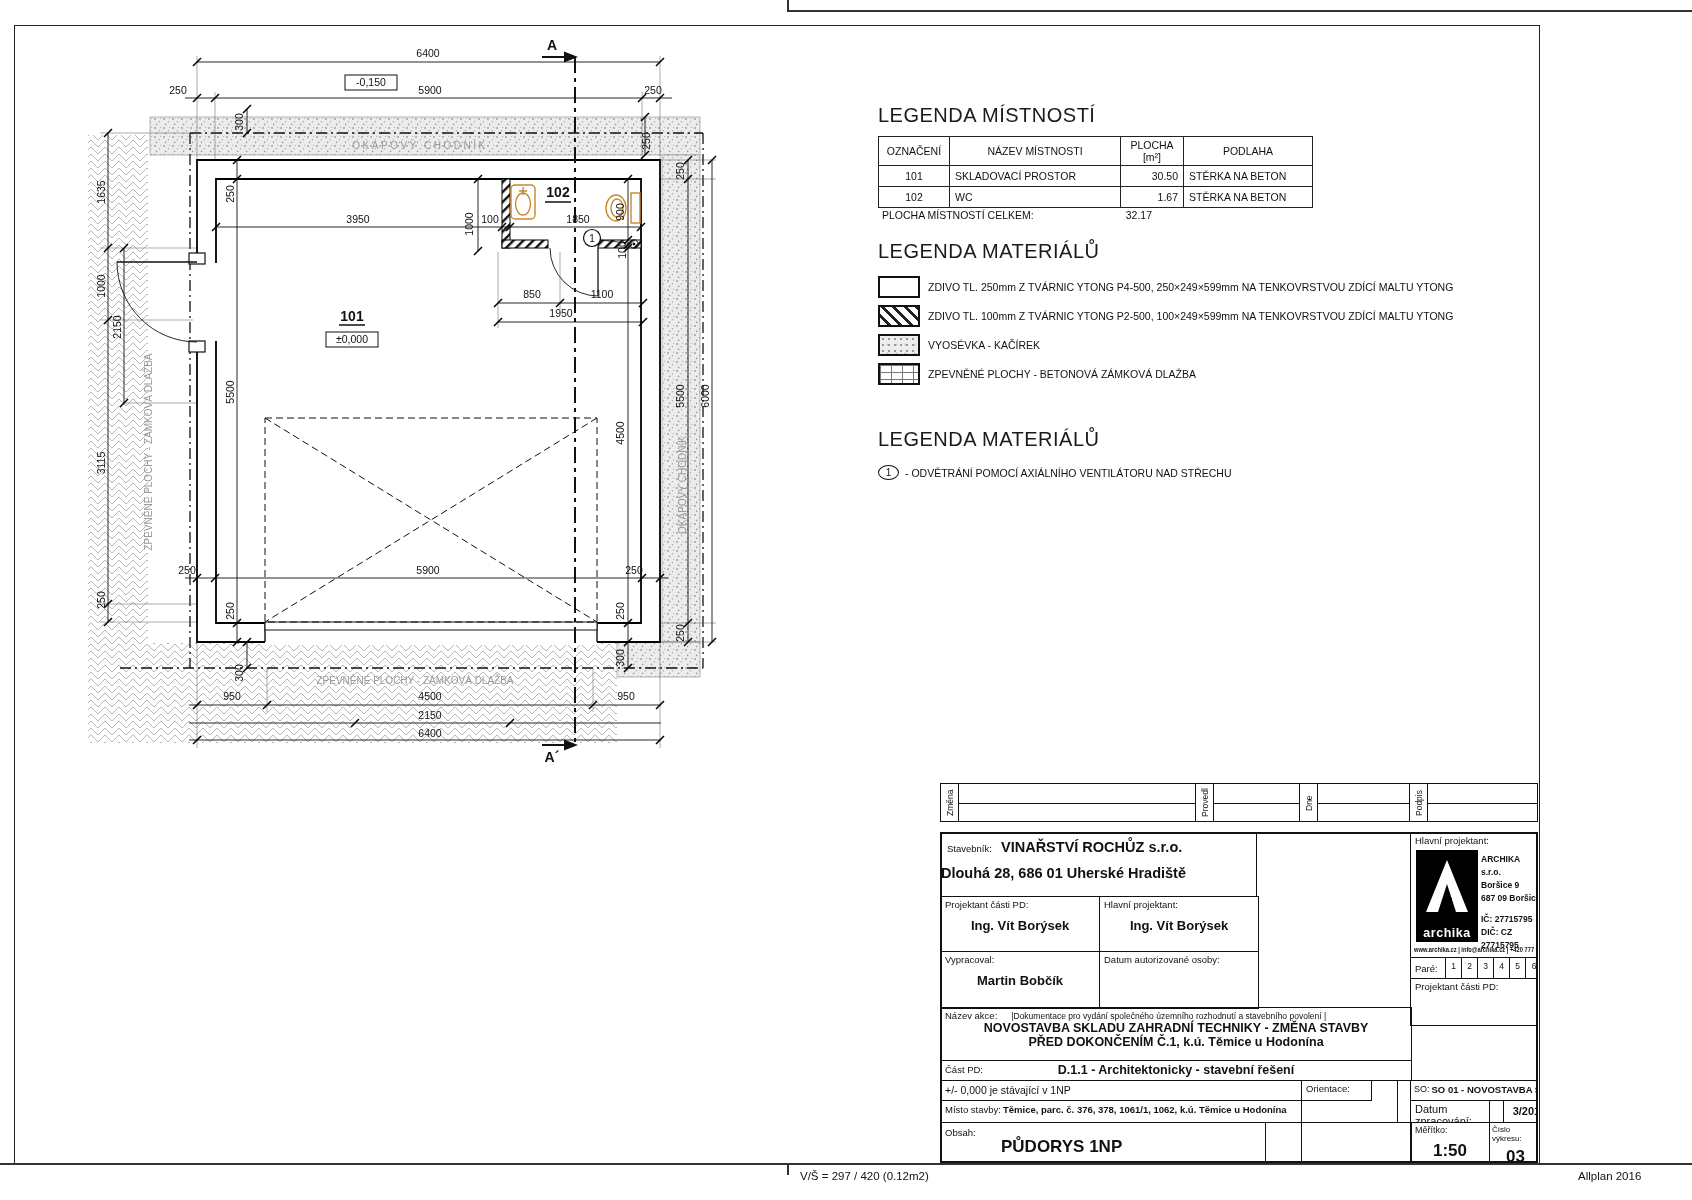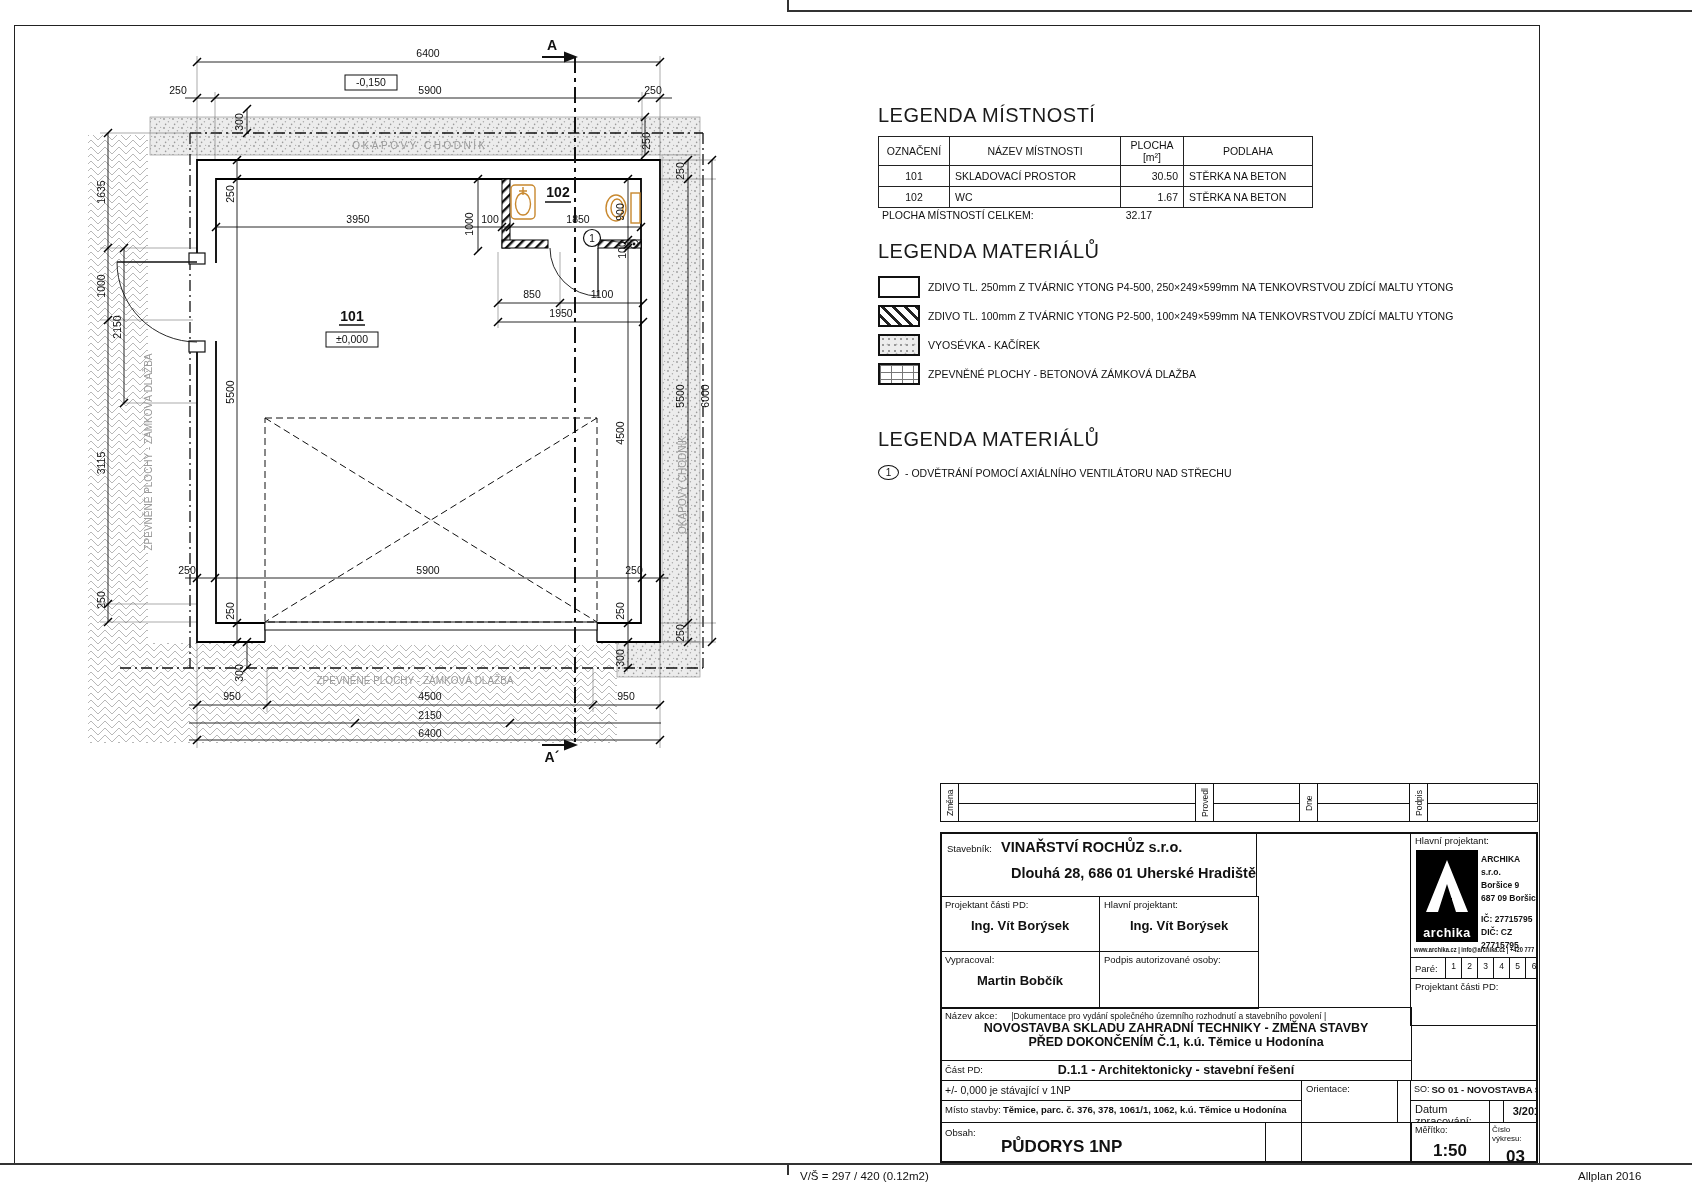--- a/index.html
+++ b/index.html
@@ -324,56 +324,56 @@
     <div class="cell" style="left:486px;top:-1px;width:113px;height:40px">
         <div style="position:absolute;left:0;right:0;top:19px;border-top:1px solid #111"></div>
       </div>
   </div>
 
   <div class="cell" style="left:0;top:49px;width:598px;height:331px;border-width:2px">
 
     <div class="cell" style="left:-2px;top:-2px;width:317px;height:65px">
       <span class="lbl" style="position:absolute;left:2px;top:8px">Stavebník:</span>
       <div style="position:absolute;left:60px;top:6px;width:250px;font-weight:bold;font-size:14.5px">VINAŘSTVÍ ROCHŮZ s.r.o.</div>
-      <div style="position:absolute;left:0;top:32px;width:100%;text-align:right;font-weight:bold;font-size:14.5px">Dlouhá 28, 686 01 Uherské Hradiště</div>
+      <div style="position:absolute;left:0;top:32px;width:100%;text-align:left;font-weight:bold;font-size:14.5px">Dlouhá 28, 686 01 Uherské Hradiště</div>
     </div>
 
     <div class="cell" style="left:-2px;top:62px;width:160px;height:56px">
       <div class="lbl">Projektant části PD:</div>
       <div class="bold-c" style="font-size:13px;margin-top:8px">Ing. Vít Borýsek</div>
     </div>
     <div class="cell" style="left:157px;top:62px;width:160px;height:56px">
       <div class="lbl">Hlavní projektant:</div>
       <div class="bold-c" style="font-size:13px;margin-top:8px">Ing. Vít Borýsek</div>
     </div>
 
     <div class="cell" style="left:-2px;top:117px;width:160px;height:58px">
       <div class="lbl">Vypracoval:</div>
       <div class="bold-c" style="font-size:13px;margin-top:8px">Martin Bobčík</div>
     </div>
     <div class="cell" style="left:157px;top:117px;width:160px;height:58px">
-      <div class="lbl">Podpis autorizované osoby:</div>
+      <div class="lbl">Datum autorizované osoby:</div>
     </div>
 
 
     <div class="cell" style="left:-2px;top:173px;width:472px;height:54px">
       <div style="display:flex;padding:2px 0 0 4px">
         <span style="font-size:9.5px">Název akce:</span>
         <span class="sm" style="margin-left:14px;padding-top:1px">|Dokumentace pro vydání společného územního rozhodnutí a stavebního povolení |</span>
       </div>
       <div class="bold-c" style="font-size:12.5px">NOVOSTAVBA SKLADU ZAHRADNÍ TECHNIKY - ZMĚNA STAVBY</div>
       <div class="bold-c" style="font-size:12.5px">PŘED DOKONČENÍM Č.1, k.ú. Těmice u Hodonína</div>
     </div>
 
     <div class="cell" style="left:-2px;top:226px;width:472px;height:21px">
       <span class="lbl" style="position:absolute;left:0;top:1px">Část PD:</span>
       <div class="bold-c" style="font-size:12.5px;margin-top:2px">D.1.1 - Architektonicky - stavební řešení</div>
     </div>
 
-    <div class="cell" style="left:-2px;top:246px;width:362px;height:21px">
+    <div class="cell" style="left:-2px;top:246px;width:432px;height:21px">
       <div style="font-size:10.5px;padding:3px 0 0 4px">+/- 0,000 je stávající v 1NP</div>
     </div>
 
     <div class="cell" style="left:359px;top:246px;width:97px;height:43px">
       <div class="lbl">Orientace:</div>
     </div>
 
     <div class="cell" style="left:-2px;top:266px;width:362px;height:23px">
       <div style="display:flex;padding:3px 0 0 4px">
         <span style="font-size:9.5px">Místo stavby:</span>

